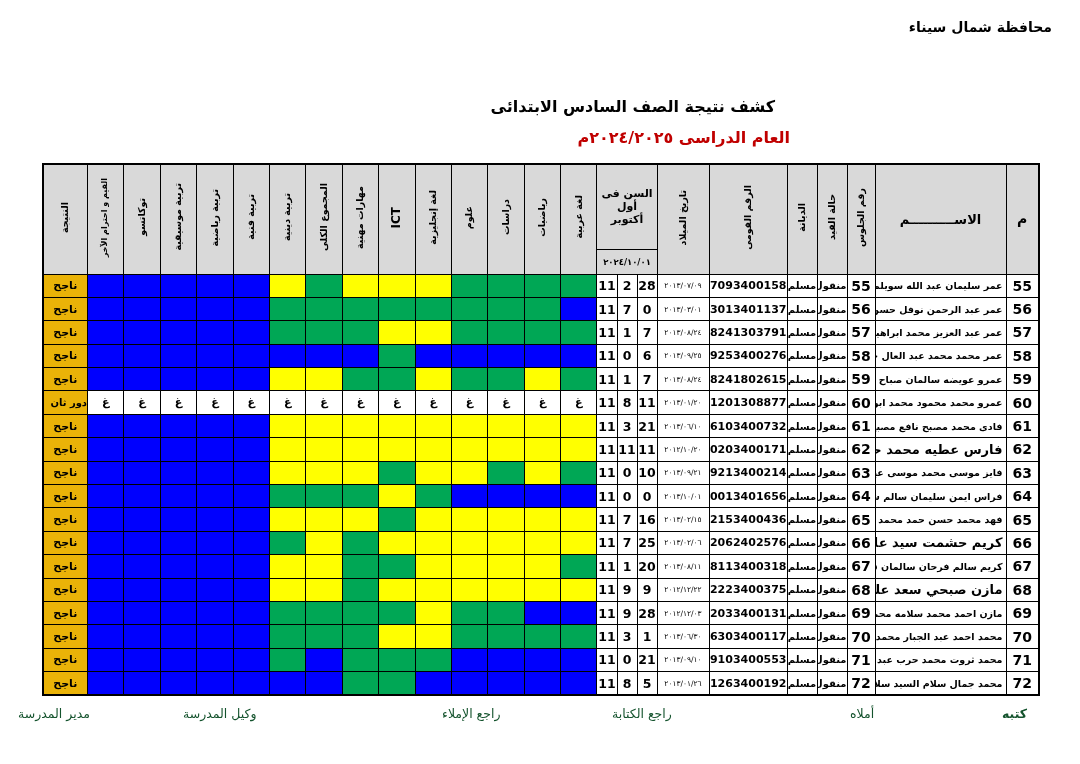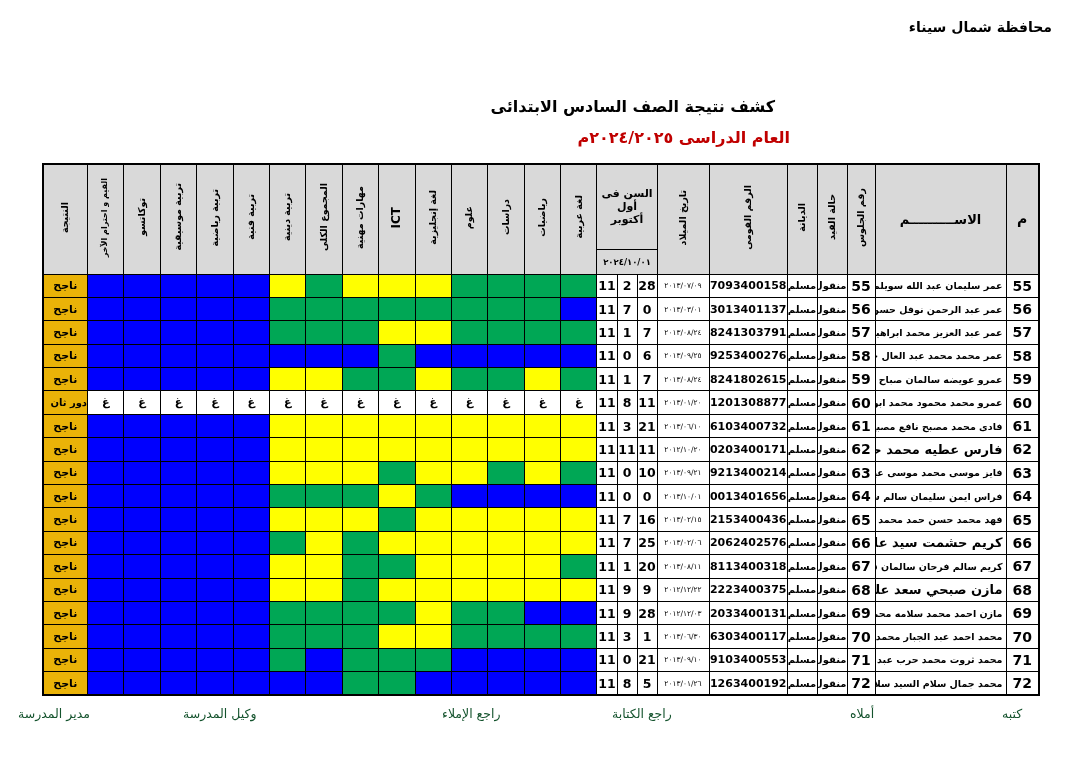--- a/index.html
+++ b/index.html
@@ -45,21 +45,21 @@
   td.c-mark{font-size:11px;font-weight:bold;}
   td.c-mark.blue{background:#0000fe;}
   td.c-mark.green{background:#00a755;}
   td.c-mark.yellow{background:#ffff00;}
   td.c-mark.abs{background:#ffffff;}
   td.c-result{font-size:11px;font-weight:bold;background:#eab308;white-space:nowrap;}
   td.c-result.small{font-size:10px;padding-left:11px;}
 
   
   .footer-label{position:absolute;top:706px;font-size:12.5px;color:#14532d;white-space:nowrap;}
-  .f-katabah{left:1002px;}
+  .f-katabah{left:1002px;font-weight:bold;}
   .f-amlah{left:850px;}
   .f-rev-writing{left:612px;}
   .f-rev-dictation{left:442px;}
   .f-deputy{left:183px;}
   .f-principal{left:18px;}
 </style>
 </head>
 <body>
 
 <div class="org-block">

